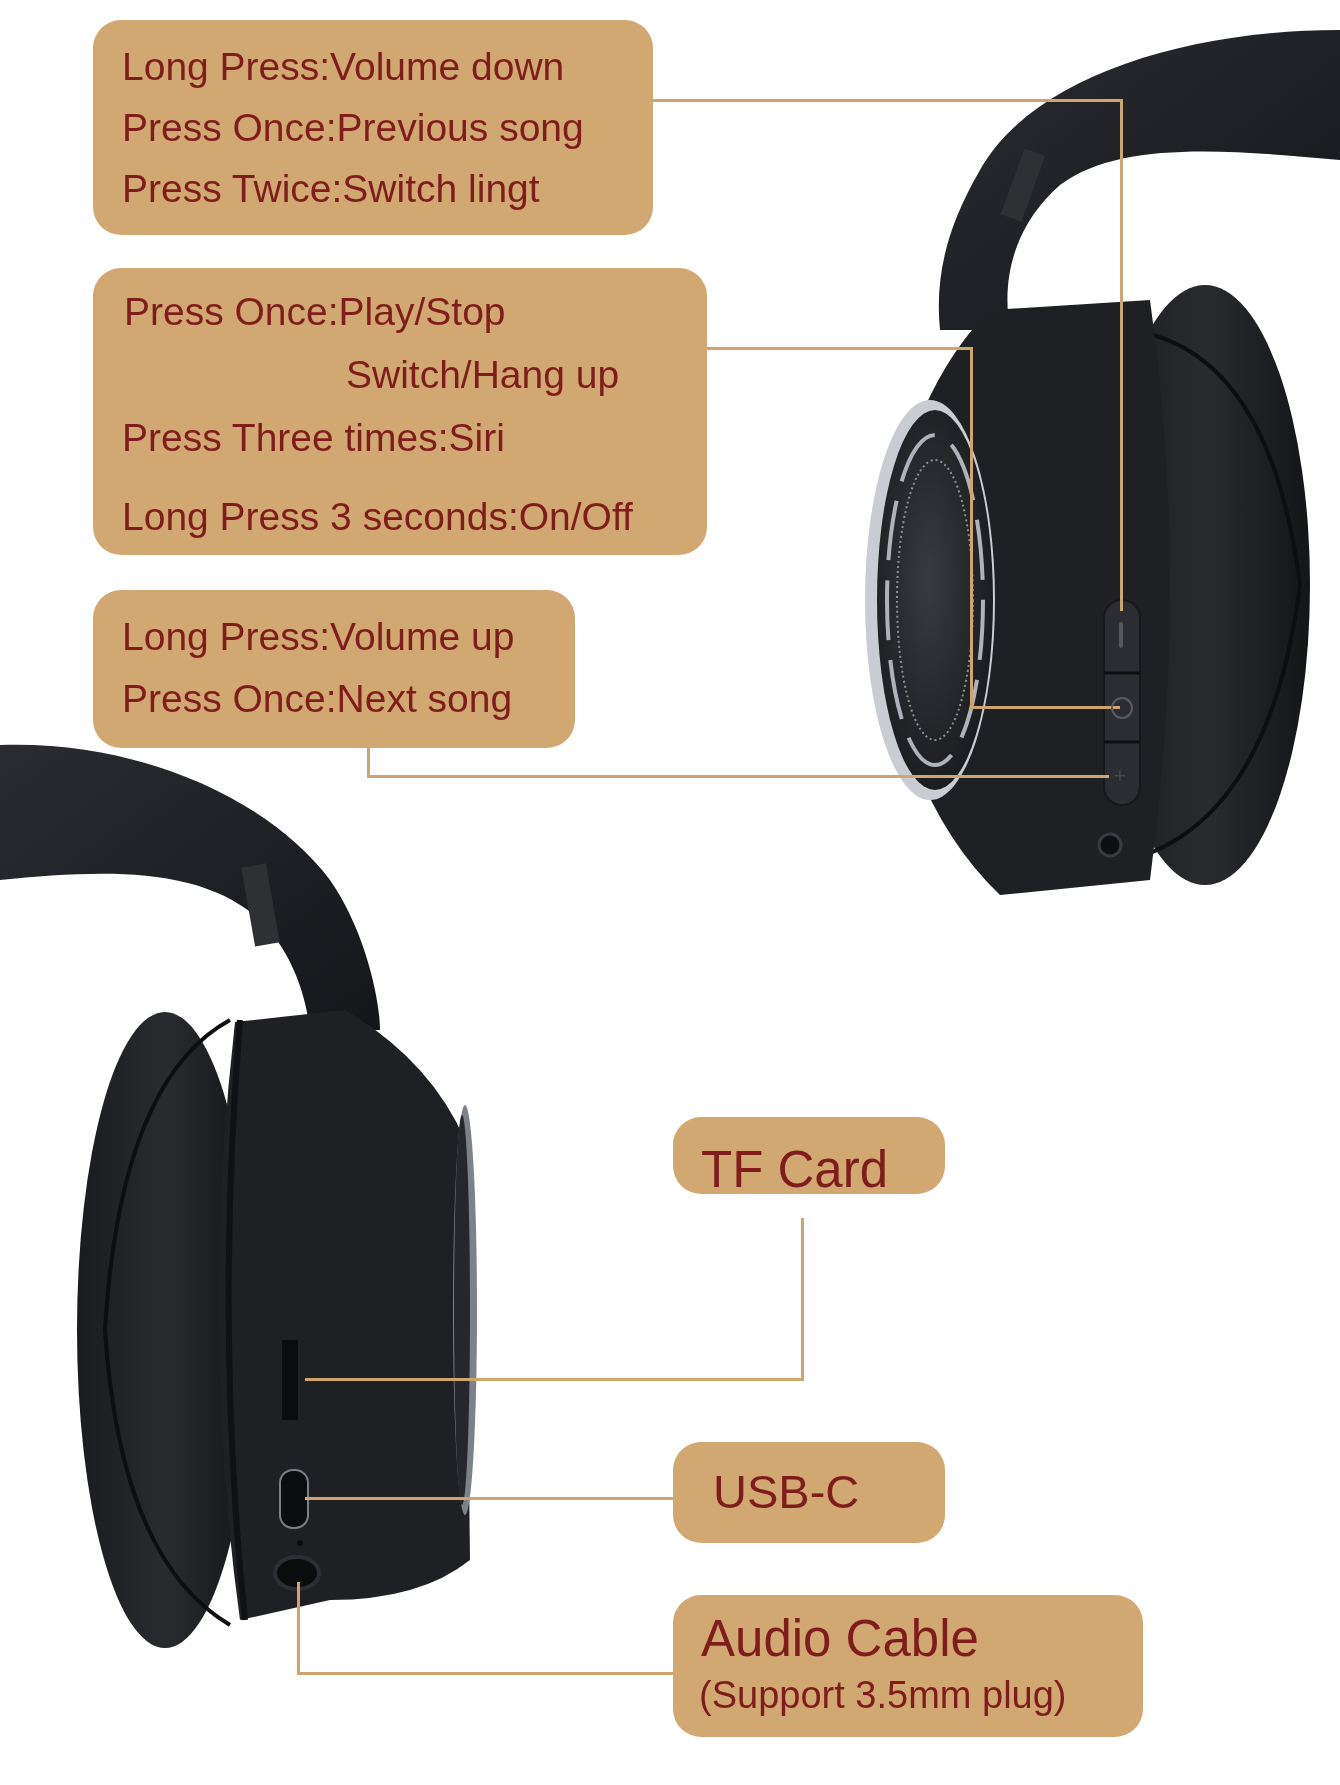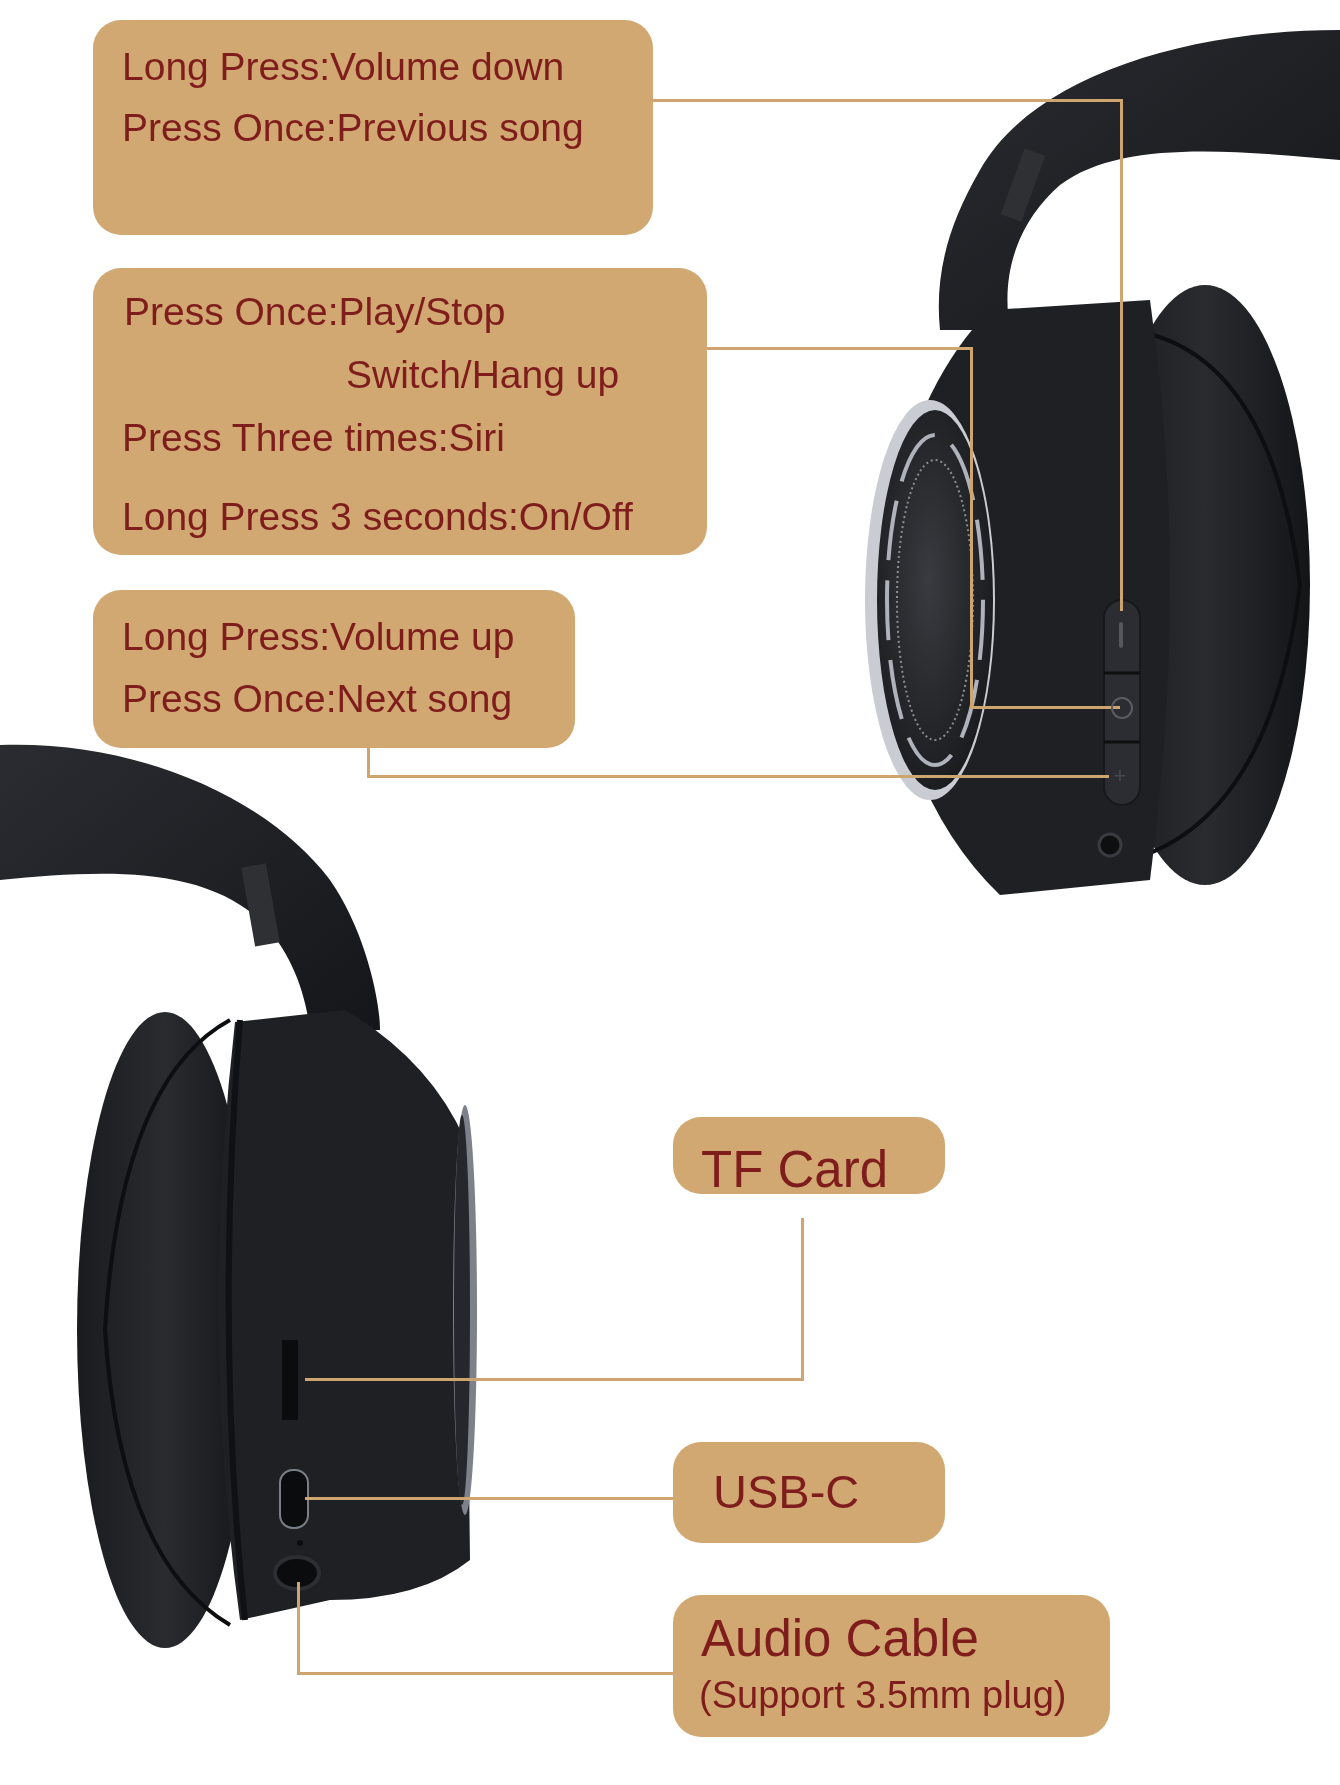--- a/index.html
+++ b/index.html
@@ -90,20 +90,21 @@
 <div class="conn" style="left:305px;top:1378px;width:499px;height:3px"></div>
 
 <div class="conn" style="left:305px;top:1497px;width:370px;height:3px"></div>
 
 <div class="conn" style="left:297px;top:1672px;width:378px;height:3px"></div>
 <div class="conn" style="left:297px;top:1582px;width:3px;height:93px"></div>
 
 <div class="label" style="left:93px;top:20px;width:560px;height:215px">
   <span class="line" style="left:29px;top:27px">Long Press:Volume down</span>
   <span class="line" style="left:29px;top:88px">Press Once:Previous song</span>
+  <span class="line" style="left:29px;top:149px">Press Twice:Switch lingt</span>
 </div>
 
 <div class="label" style="left:93px;top:268px;width:614px;height:287px">
   <span class="line" style="left:31px;top:24px">Press Once:Play/Stop</span>
   <span class="line" style="left:253px;top:87px">Switch/Hang up</span>
   <span class="line" style="left:29px;top:150px">Press Three times:Siri</span>
   <span class="line" style="left:29px;top:229px">Long Press 3 seconds:On/Off</span>
 </div>
 
 <div class="label" style="left:93px;top:590px;width:482px;height:158px">
@@ -112,20 +113,20 @@
 </div>
 
 <div class="label" style="left:673px;top:1117px;width:272px;height:77px">
   <span class="line" style="left:28px;top:27px;font-size:51px">TF Card</span>
 </div>
 
 <div class="label" style="left:673px;top:1442px;width:272px;height:101px">
   <span class="line" style="left:40px;top:26px;font-size:47px">USB-C</span>
 </div>
 
-<div class="label" style="left:673px;top:1595px;width:437px;height:142px">
+<div class="label" style="left:673px;top:1595px;width:470px;height:142px">
   <span class="line" style="left:28px;top:18px;font-size:51px">Audio Cable</span>
   <span class="line" style="left:26px;top:81px;font-size:38px">(Support 3.5mm plug)</span>
 </div>
 
 <div class="hp" style="left:1119px;top:622px;width:4px;height:26px;background:#55575e;border-radius:2px"></div>
 <div class="hp" style="left:1111px;top:697px;width:18px;height:18px;border:2px solid #5a5c63;border-radius:50%"></div>
 <div class="hp" style="left:1110px;top:766px;width:20px;height:20px;color:#45474d;font-size:22px;line-height:20px;text-align:center">+</div>
 
 </body></html>

